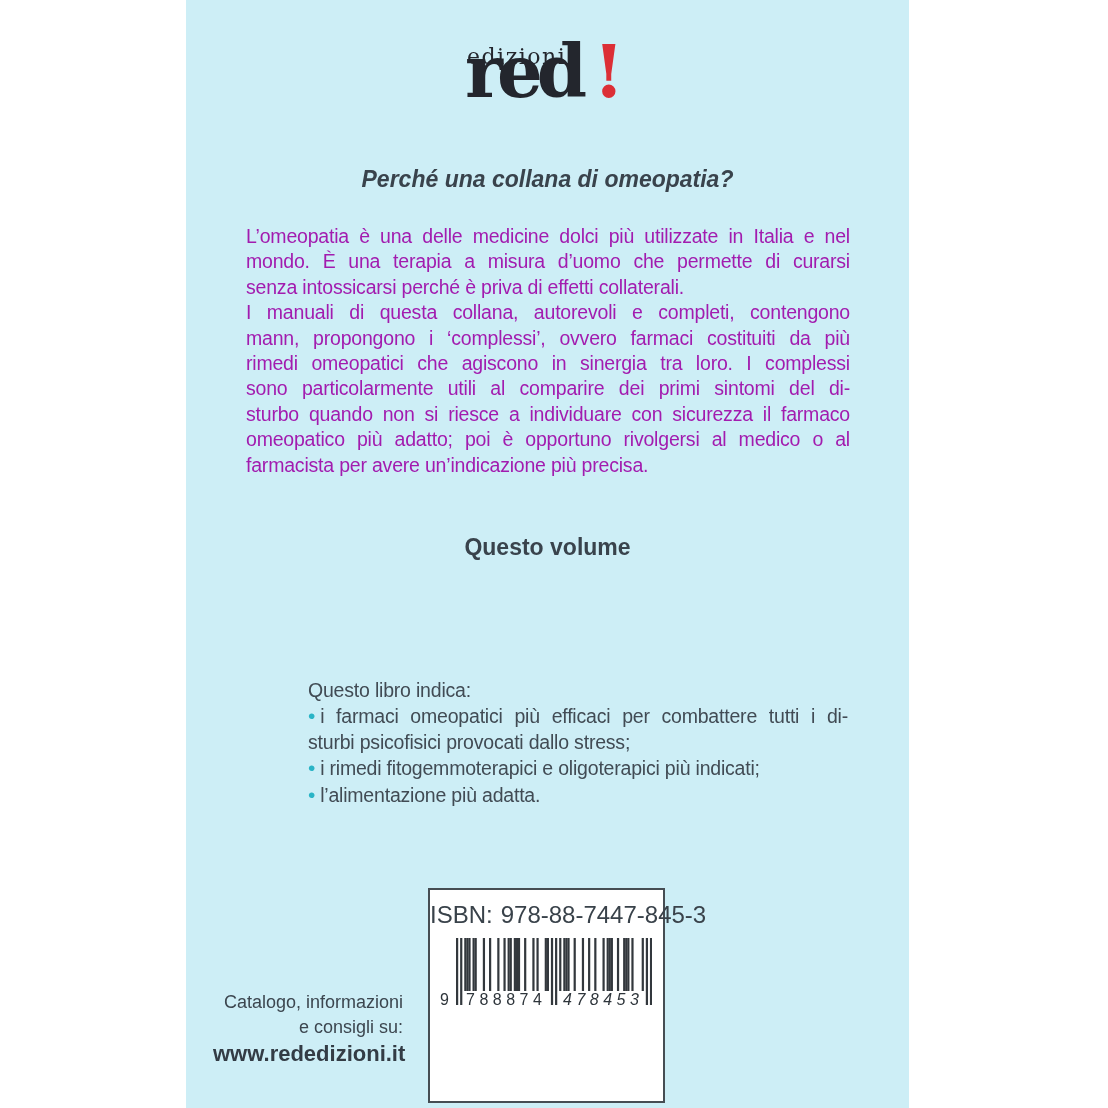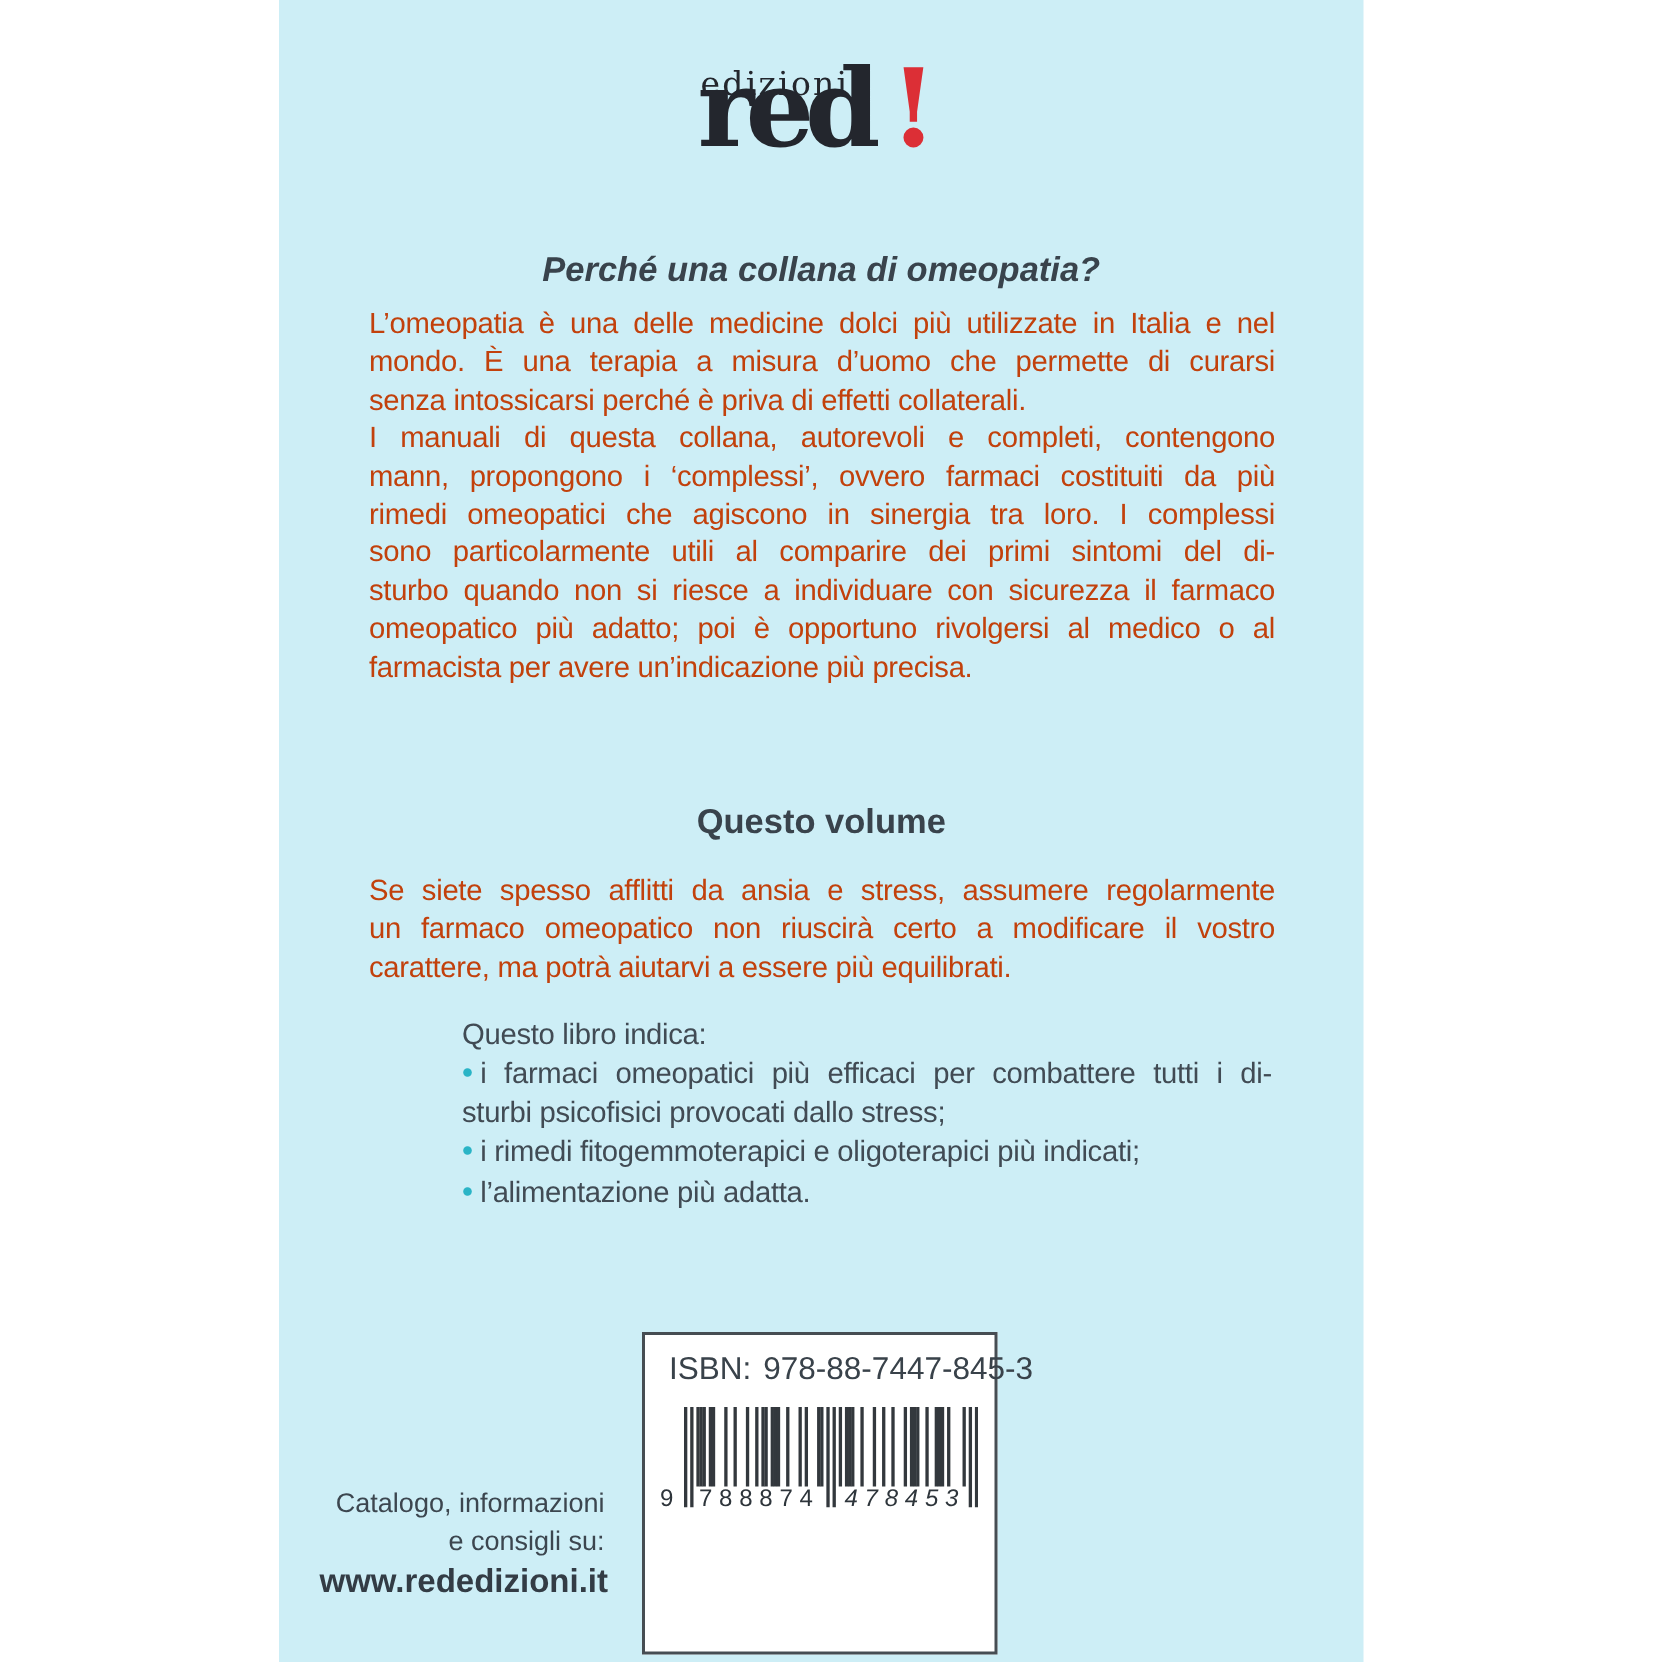--- a/index.html
+++ b/index.html
@@ -14,33 +14,33 @@
   .logo-main{left:279px;top:28px;font-family:"DejaVu Serif",serif;font-weight:bold;
              font-size:72px;line-height:88px;letter-spacing:-6px;color:#23262d;white-space:nowrap;}
   .logo-bang{letter-spacing:0;margin-left:12px;color:#dc2f36;}
 
   
   .heading{left:0;top:0;width:723px;text-align:center;font-size:23px;font-weight:bold;
            color:#39434c;}
   #h1{top:166px;font-style:italic;} #h2{top:534px;}
 
   
-  .body-block{left:60px;width:604px;font-size:19.5px;line-height:25.4px;color:#c2410c;
-              letter-spacing:-0.2px;}
+  .body-block{left:60px;width:604px;font-size:19.5px;line-height:25.4px;color:#a21caf;
+              letter-spacing:-0.2px;margin-top:20px;}
   #body1{top:204px;} #body2{top:582px;}
   .list-block{left:122px;top:678px;width:540px;font-size:19.5px;line-height:25.4px;
               color:#414b54;letter-spacing:-0.2px;}
   .tline{min-height:25.4px;}
   .tline.just{text-align:justify;text-align-last:justify;}
   .dot{color:#2ab4c6;margin-right:5px;font-size:21px;}
 
   
   .isbn-box{left:242px;top:888px;width:237px;height:215px;background:#ffffff;
             border:2px solid #464d53;box-sizing:border-box;}
-  .isbn-line{position:absolute;left:16px;top:11px;width:100%;text-align:center;font-size:21px;
+  .isbn-line{position:absolute;left:0;top:11px;width:100%;text-align:center;font-size:24px;
              color:#39424a;white-space:nowrap;}
   .isbn-line .lbl{margin-right:8px;}
   .bars{position:absolute;left:26px;top:48px;}
   .bc-digit{position:absolute;font-size:16px;color:#2e353b;}
   #d9{left:10px;top:101px;}
   #dg1{left:36px;top:101px;letter-spacing:4.5px;}
   #dg2{left:133px;top:101px;letter-spacing:4.5px;font-style:italic;}
 
   
   .catalog{left:27px;top:992px;width:190px;text-align:right;font-size:18px;
@@ -69,25 +69,20 @@
         <div class="tline just">mann, propongono i ‘complessi’, ovvero farmaci costituiti da più</div>
         <div class="tline just">rimedi omeopatici che agiscono in sinergia tra loro. I complessi</div>
         <div class="tline just">sono particolarmente utili al comparire dei primi sintomi del di-</div>
         <div class="tline just">sturbo quando non si riesce a individuare con sicurezza il farmaco</div>
         <div class="tline just">omeopatico più adatto; poi è opportuno rivolgersi al medico o al</div>
         <div class="tline">farmacista per avere un’indicazione più precisa.</div>
       </div>
 
     <div id="h2" class="abs heading">Questo volume</div>
 
-    <div id="body2" class="abs body-block">
-        <div class="tline just">Se siete spesso afflitti da ansia e stress, assumere regolarmente</div>
-        <div class="tline just">un farmaco omeopatico non riuscirà certo a modificare il vostro</div>
-        <div class="tline">carattere, ma potrà aiutarvi a essere più equilibrati.</div>
-      </div>
 
     <div class="abs list-block">
         <div class="tline">Questo libro indica:</div>
         <div class="tline just"><span class="dot">•</span>i farmaci omeopatici più efficaci per combattere tutti i di-</div>
         <div class="tline">sturbi psicofisici provocati dallo stress;</div>
         <div class="tline"><span class="dot">•</span>i rimedi fitogemmoterapici e oligoterapici più indicati;</div>
         <div class="tline"><span class="dot">•</span>l’alimentazione più adatta.</div>
       </div>
 
     <div class="abs isbn-box">

